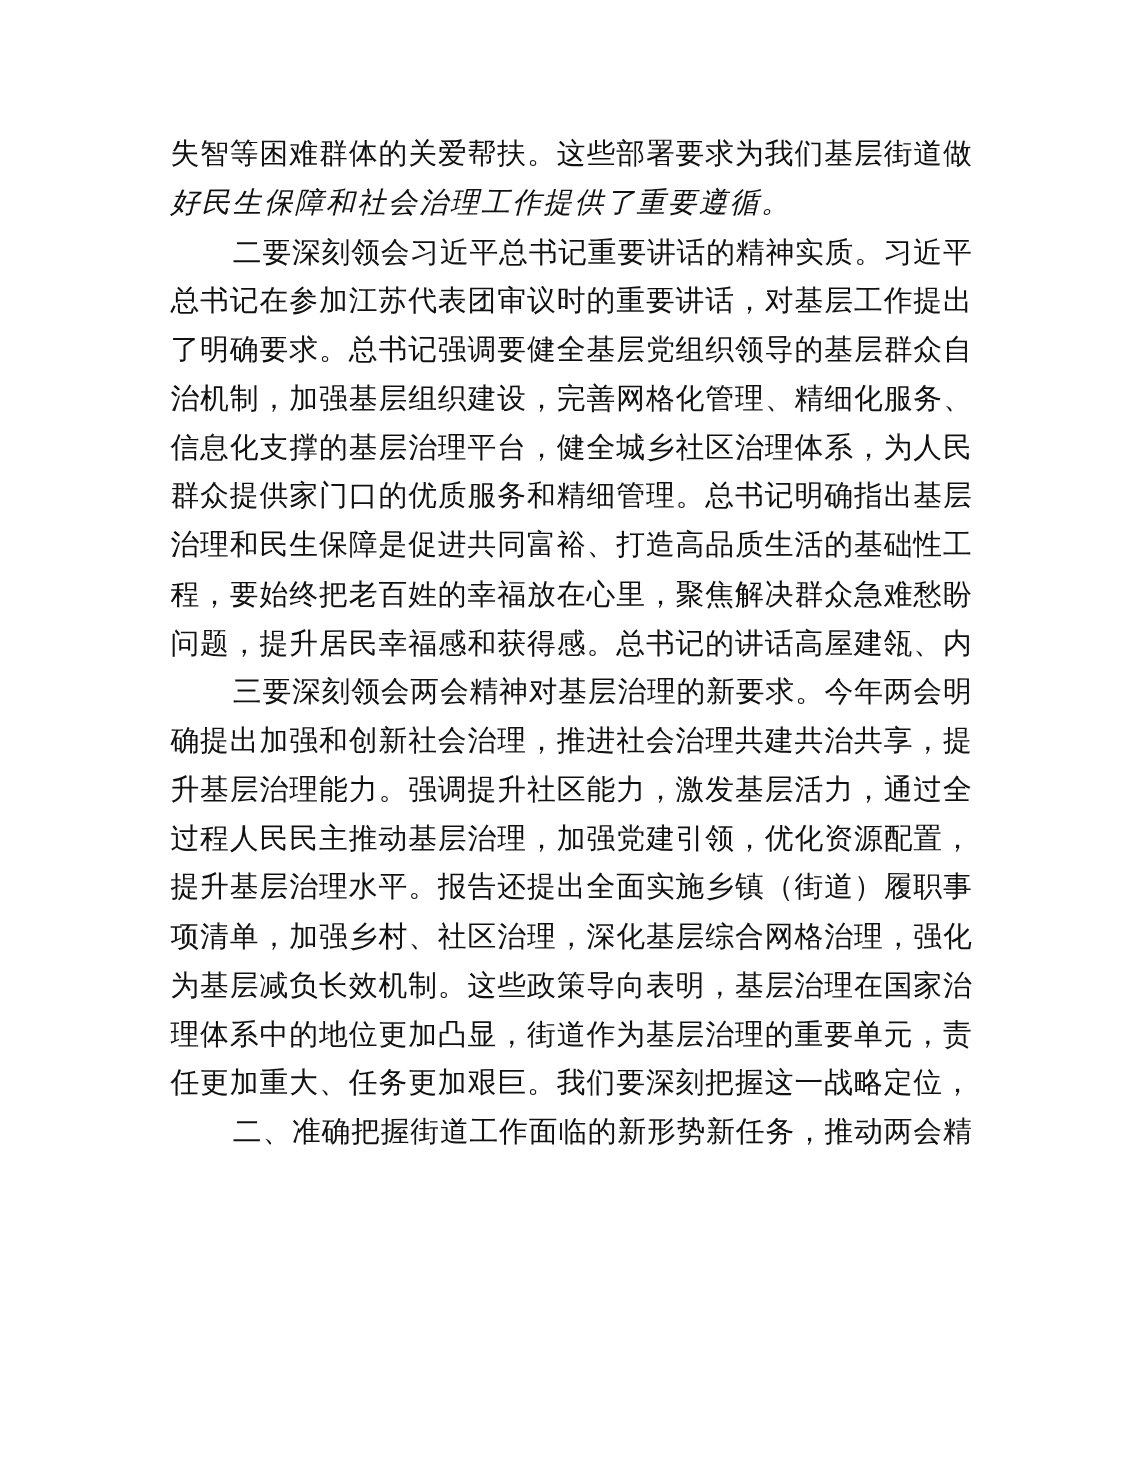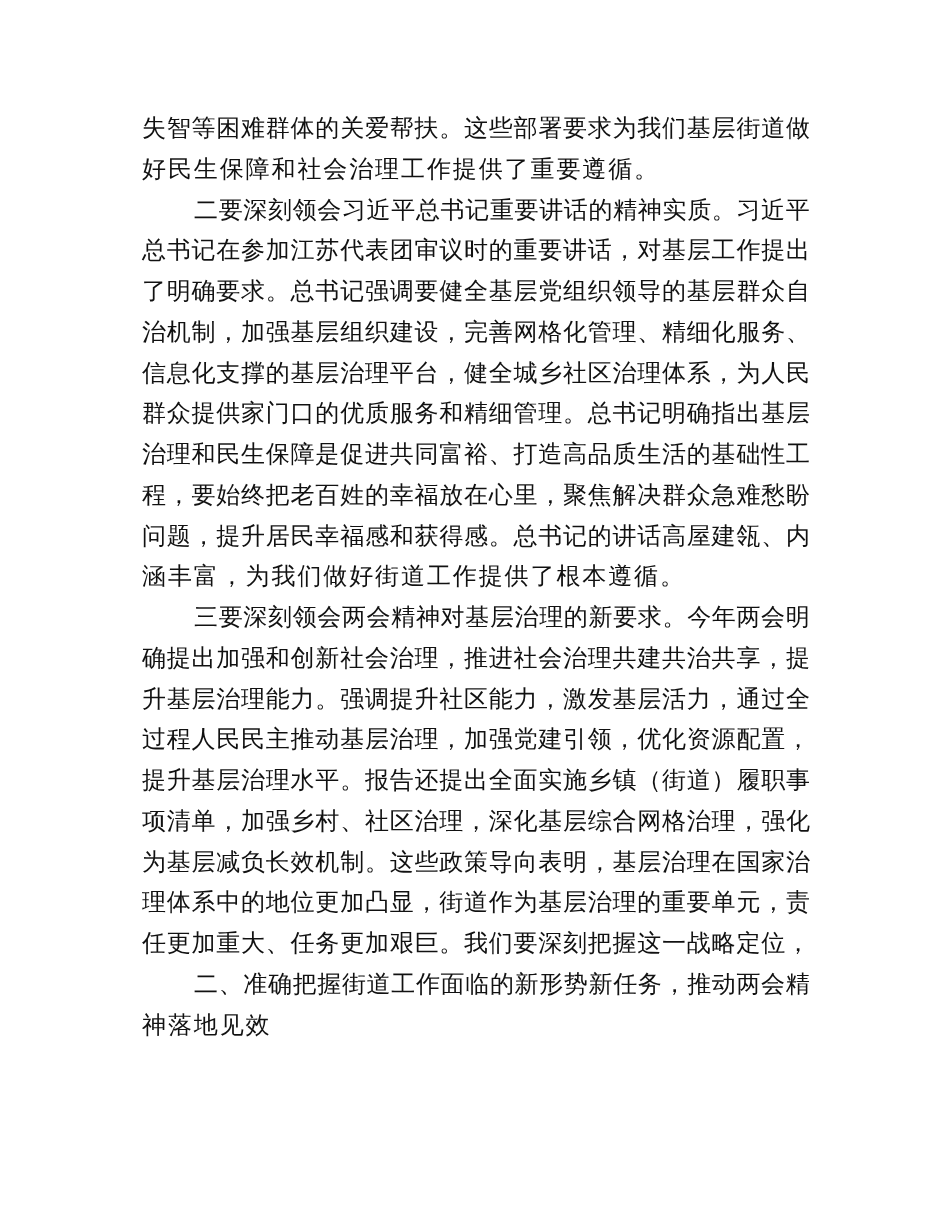--- a/index.html
+++ b/index.html
@@ -13,21 +13,21 @@
     font-size: 24px;
     color: #111111;
   }
   .line {
     height: 40.75px;
     line-height: 40.75px;
     white-space: nowrap;
     display: flex;
     justify-content: space-between;
   }
-  .line.last { justify-content: flex-start; letter-spacing: 1.9px; }
+  .line.last { justify-content: flex-start; letter-spacing: 1.9px; font-style: italic; }
   .line.indent { padding-left: 52px; }
   .line span.ch { display: inline-block; }
 </style>
 </head>
 <body>
 
 <div class="page" id="page">
     <div class="line">
       <span class="ch">失</span>
       <span class="ch">智</span>
@@ -310,21 +310,20 @@
       <span class="ch">的</span>
       <span class="ch">讲</span>
       <span class="ch">话</span>
       <span class="ch">高</span>
       <span class="ch">屋</span>
       <span class="ch">建</span>
       <span class="ch">瓴</span>
       <span class="ch">、</span>
       <span class="ch">内</span>
     </div>
-    <div class="line last">涵丰富，为我们做好街道工作提供了根本遵循。</div>
     <div class="line indent">
       <span class="ch">三</span>
       <span class="ch">要</span>
       <span class="ch">深</span>
       <span class="ch">刻</span>
       <span class="ch">领</span>
       <span class="ch">会</span>
       <span class="ch">两</span>
       <span class="ch">会</span>
       <span class="ch">精</span>
@@ -597,14 +596,13 @@
       <span class="ch">新</span>
       <span class="ch">任</span>
       <span class="ch">务</span>
       <span class="ch">，</span>
       <span class="ch">推</span>
       <span class="ch">动</span>
       <span class="ch">两</span>
       <span class="ch">会</span>
       <span class="ch">精</span>
     </div>
-    <div class="line last">神落地见效</div>
   </div>
 
 </body></html>

